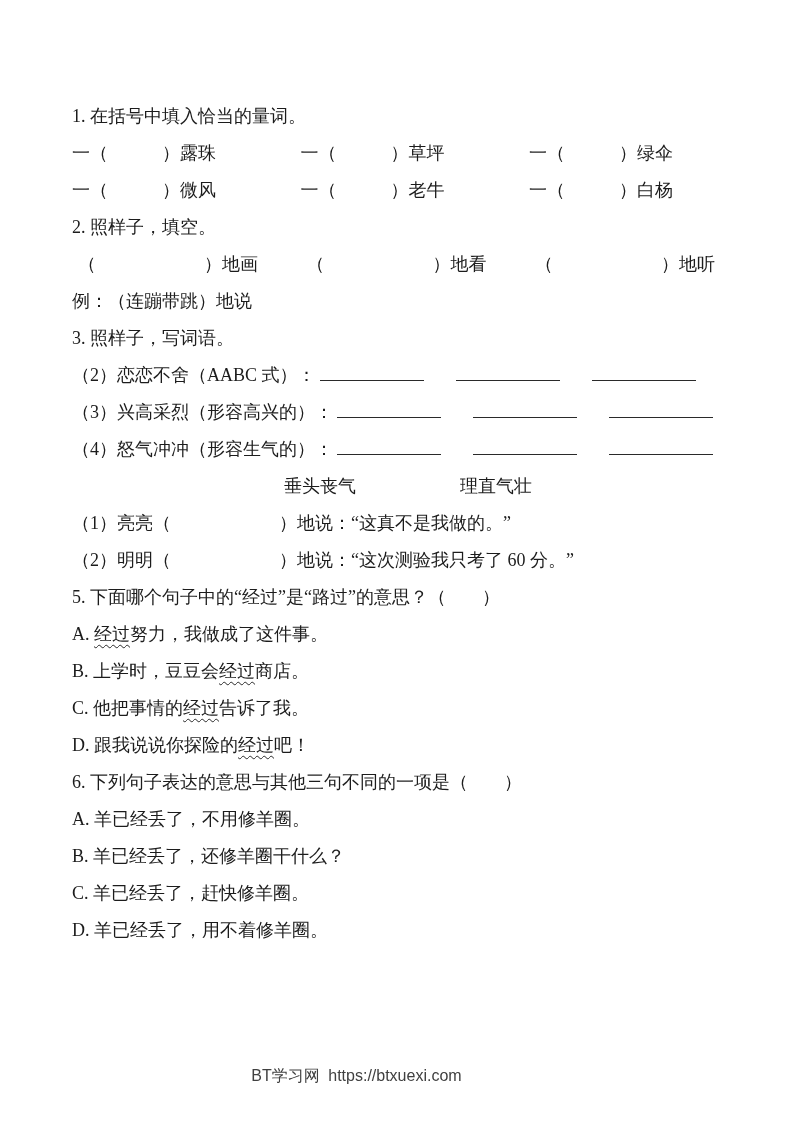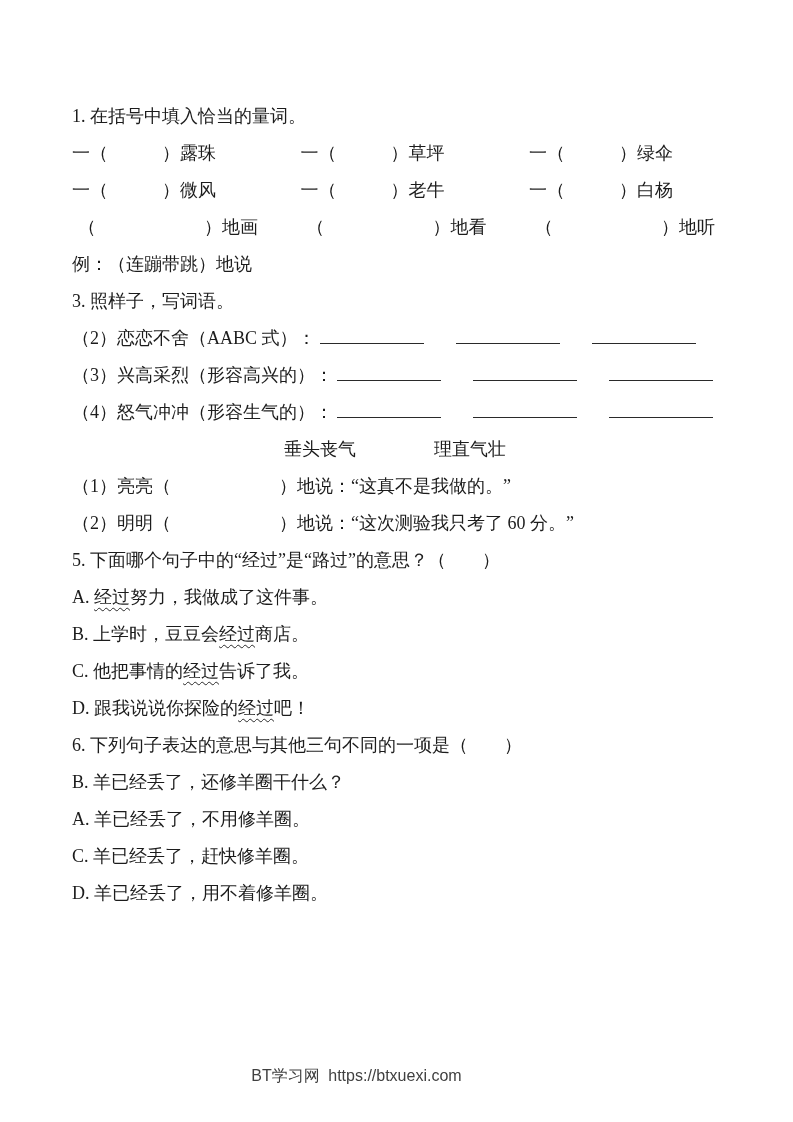--- a/index.html
+++ b/index.html
@@ -30,21 +30,21 @@
   .blank {
     display: inline-block;
     width: 104px;
     height: 0;
     border-bottom: 1px solid #2a2a2a;
     margin: 0 28px 0 4px;
   }
   .blank:last-child { margin-right: 0; }
   .bank {
     display: flex;
-    gap: 78px;
+    gap: 104px;
     padding-left: 212px;
   }
   .wavy {
     text-decoration: underline wavy #2a2a2a;
     text-decoration-thickness: 1px;
     text-underline-offset: 4px;
   }
   .footer {
     position: absolute;
     left: 0; right: 0;
@@ -69,20 +69,21 @@
       <span class="col">一（　　　）绿伞</span>
     </div>
     <div class="line cols3">
       <span class="col">一（　　　）微风</span>
       <span class="col">一（　　　）老牛</span>
       <span class="col">一（　　　）白杨</span>
     </div>
   </section>
 
   <section>
+    <div class="line">2. 照样子，填空。</div>
     <div class="line cols3 q2-row">
       <span class="col">（　　　　　　）地画</span>
       <span class="col">（　　　　　　）地看</span>
       <span class="col">（　　　　　　）地听</span>
     </div>
     <div class="line">例：（连蹦带跳）地说</div>
   </section>
 
   <section>
     <div class="line">3. 照样子，写词语。</div>
@@ -109,22 +110,22 @@
   <section>
     <div class="line">5. 下面哪个句子中的“经过”是“路过”的意思？（　　）</div>
     <div class="line"><span>A. </span><span class="wavy">经过</span><span>努力，我做成了这件事。</span></div>
     <div class="line"><span>B. 上学时，豆豆会</span><span class="wavy">经过</span><span>商店。</span></div>
     <div class="line"><span>C. 他把事情的</span><span class="wavy">经过</span><span>告诉了我。</span></div>
     <div class="line"><span>D. 跟我说说你探险的</span><span class="wavy">经过</span><span>吧！</span></div>
   </section>
 
   <section>
     <div class="line">6. 下列句子表达的意思与其他三句不同的一项是（　　）</div>
+    <div class="line">A. 羊已经丢了，不用修羊圈。</div>
     <div class="line">B. 羊已经丢了，还修羊圈干什么？</div>
-    <div class="line">A. 羊已经丢了，不用修羊圈。</div>
     <div class="line">C. 羊已经丢了，赶快修羊圈。</div>
     <div class="line">D. 羊已经丢了，用不着修羊圈。</div>
   </section>
 
   <div class="footer">
     <span>BT学习网</span>
     <span>https://btxuexi.com</span>
   </div>
 
 </div>

